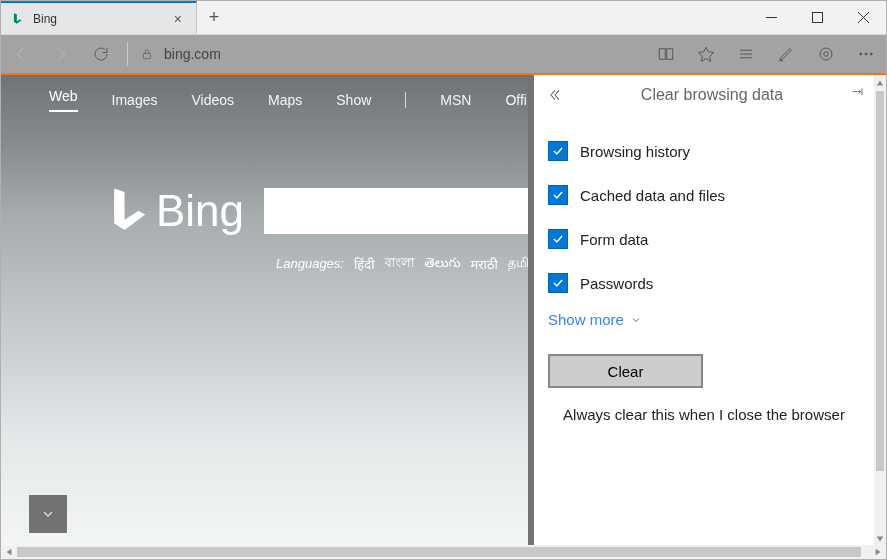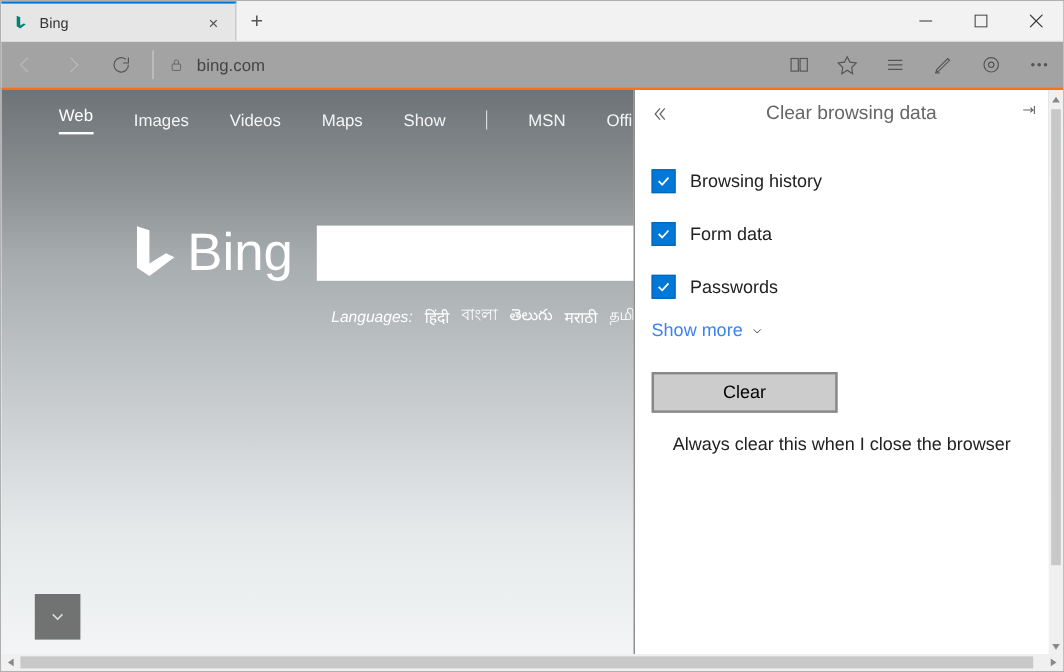--- a/index.html
+++ b/index.html
@@ -44,21 +44,21 @@
   .bing-logo { display:flex; align-items:center; gap:6px; color:#fff; }
   .bing-logo svg { width:44px; height:52px; fill:#fff;}
   .bing-logo-text { font-size:44px; font-weight:500; }
   .search-box { height:46px; width: 320px; background:#fff;}
   .langs { margin-top:16px; padding-left:275px; color:#fff; font-size:13px; display:flex; gap:10px; align-items:center;}
   .langs span { font-style:italic;}
   .expand-btn { position:absolute; left:28px; bottom:14px; width:38px; height:38px; background:rgba(60,60,60,.7); display:flex; align-items:center; justify-content:center;}
   .expand-btn svg { width:16px; height:16px; stroke:#ddd; fill:none; stroke-width:2;}
 
   
-  .pane { position:absolute; top:0; right:12px; bottom:0; width:346px; background:#fff; border-left:1px solid #737373; display:flex; flex-direction:column;}
+  .pane { position:absolute; top:0; right:12px; bottom:0; width:346px; background:#fff; border-left:6px solid #737373; display:flex; flex-direction:column;}
   .pane-head { height:40px; display:flex; align-items:center; padding:0 8px; border-bottom:0; color:#666;}
   .pane-head .back { width:26px; display:flex; justify-content:center;}
   .pane-head .back svg { width:16px; height:16px; stroke:#666; fill:none; stroke-width:1.6;}
   .pane-title { font-size:16px; flex:1; padding-left:6px; color:#666;}
   .pin svg { width:16px; height:16px; stroke:#666; fill:none; stroke-width:1.4;}
   .pane-body { flex:1; overflow:hidden; padding: 14px 14px 0 14px; display:flex; flex-direction:column; }
   .chk-row { display:flex; align-items:center; gap:12px; height:44px; font-size:15px; color:#222;}
   .chk { width:20px; height:20px; background:#0078d7; display:flex; align-items:center; justify-content:center; border:1px solid #0066b8;}
   .chk svg { width:14px; height:14px; stroke:#fff; fill:none; stroke-width:2.6;}
   .show-more { margin-top:6px; font-size:15px; color:#3b82f6; display:flex; align-items:center; gap:6px;}
@@ -233,20 +233,28 @@
             </svg>
           </div>
         <span>Browsing history</span>
       </div>
       <div class="chk-row">
         <div class="chk">
             <svg viewBox="0 0 24 24">
               <polyline points="5 12 10 17 19 7"></polyline>
             </svg>
           </div>
+        <span>Cached data and files</span>
+      </div>
+      <div class="chk-row">
+        <div class="chk">
+            <svg viewBox="0 0 24 24">
+              <polyline points="5 12 10 17 19 7"></polyline>
+            </svg>
+          </div>
         <span>Form data</span>
       </div>
       <div class="chk-row">
         <div class="chk">
             <svg viewBox="0 0 24 24">
               <polyline points="5 12 10 17 19 7"></polyline>
             </svg>
           </div>
         <span>Passwords</span>
       </div>

